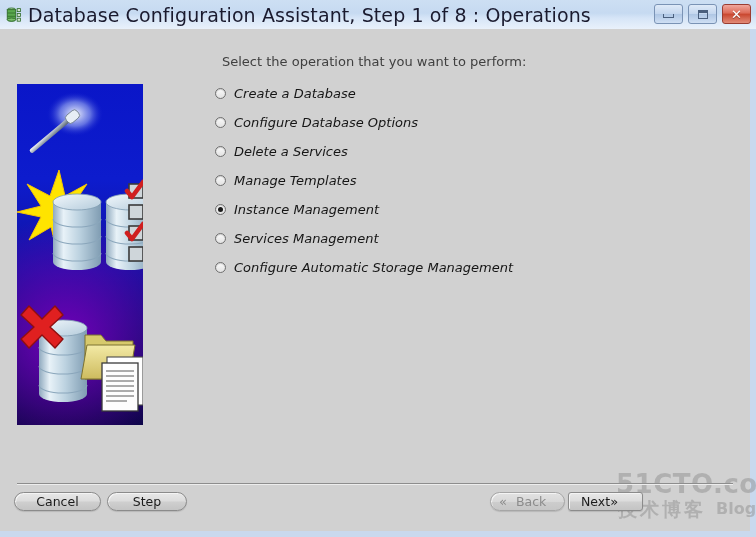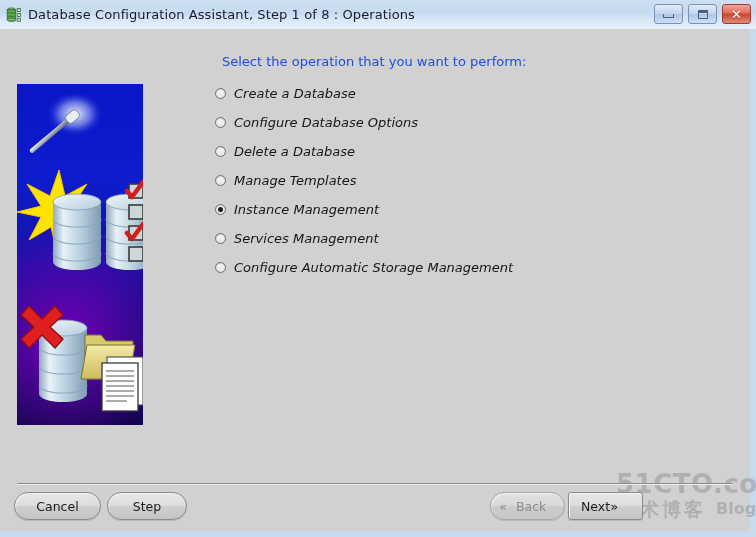--- a/index.html
+++ b/index.html
@@ -27,21 +27,21 @@
     display: flex;
     align-items: center;
   }
   .title-icon {
     width: 16px; height: 16px;
     margin-left: 6px; margin-right: 6px;
     position: relative;
     flex: 0 0 auto;
   }
   .title-text {
-    font-size: 13px;
+    font-size: 19px;
     color: #1a1a2e;
     letter-spacing: 0.1px;
     white-space: nowrap;
     font-family: "DejaVu Sans", "Liberation Sans", sans-serif;
   }
   .win-buttons {
     position: absolute;
     right: 5px; top: 4px;
     display: flex;
     gap: 5px;
@@ -102,21 +102,21 @@
        linear-gradient(to bottom, #0a16c8 0%, #0d1ccd 28%, #12119e 55%, #0c0a62 78%, #060540 100%);
     overflow: hidden;
   }
   .art svg { display:block; }
 
   
   .heading {
     position: absolute;
     left: 222px; top: 25px;
     font-size: 13px;
-    color: #1d4ed8;
+    color: #404040;
     white-space: nowrap;
   }
 
   
   .radio-list {
     position: absolute;
     left: 215px; top: 50px;
     width: 470px;
   }
   .radio-row {
@@ -155,21 +155,21 @@
     position: absolute;
     left: 17px; top: 454px;
     width: 716px; height: 0;
     border-top: 1px solid #8d8d8d;
     border-bottom: 1px solid #ededed;
   }
 
   
   .btn {
     position: absolute;
-    height: 28px;
+    height: 19px;
     box-sizing: border-box;
     border: 1px solid #8b8b8b;
     background: linear-gradient(to bottom, #e8e8e8 0%, #dcdcdc 48%, #cfcfcf 52%, #c4c4c4 100%);
     display: flex;
     align-items: center;
     justify-content: center;
     font-size: 12.5px;
     color: #1b1b1b;
     box-shadow: inset 1px 1px 0 #f4f4f4, 0 1px 1px rgba(0,0,0,.12);
   }
@@ -341,21 +341,21 @@
         <span class="radio-label">Create a Database</span>
       </div>
 
       <div class="radio-row">
         <span class="radio"></span>
         <span class="radio-label">Configure Database Options</span>
       </div>
 
       <div class="radio-row">
         <span class="radio"></span>
-        <span class="radio-label">Delete a Database</span>
+        <span class="radio-label">Delete a Services</span>
       </div>
 
       <div class="radio-row">
         <span class="radio"></span>
         <span class="radio-label">Manage Templates</span>
       </div>
 
       <div class="radio-row">
         <span class="radio on"></span>
         <span class="radio-label">Instance Management</span>

